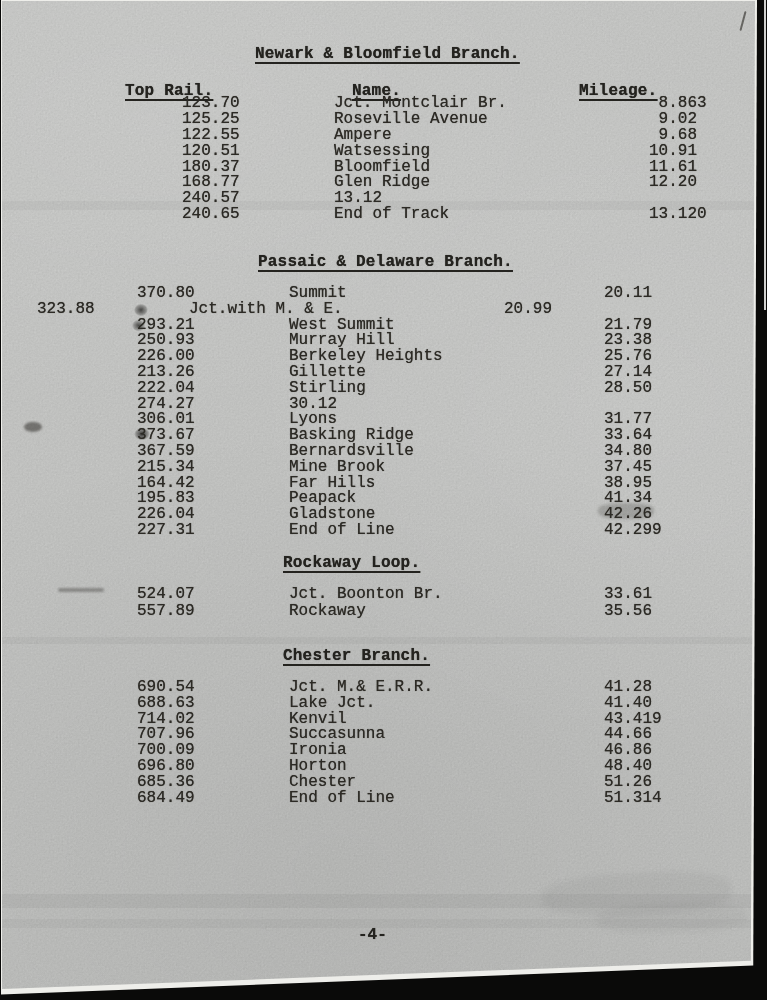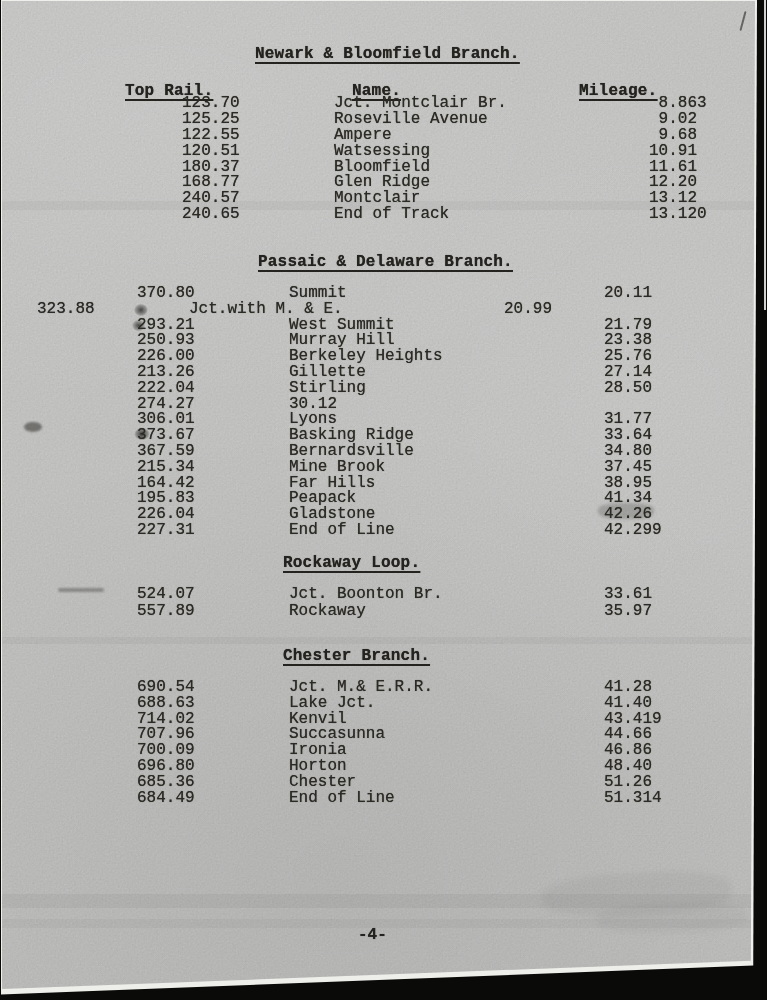--- a/index.html
+++ b/index.html
@@ -119,21 +119,20 @@
   </div>
 
   <div class="row" style="line-height: 15.9px; height: 15.9px;">
     <div class="c-toprail">168.77</div>
     <div class="c-name">Glen Ridge</div>
     <div class="c-mileage"><span class="m-int">12</span><span class="m-dot">.</span><span class="m-frac">20</span></div>
   </div>
 
   <div class="row" style="line-height: 15.9px; height: 15.9px;">
     <div class="c-toprail">240.57</div>
-    <div class="c-name">Montclair</div>
     <div class="c-mileage"><span class="m-int">13</span><span class="m-dot">.</span><span class="m-frac">12</span></div>
   </div>
 
   <div class="row" style="line-height: 15.9px; height: 15.9px;">
     <div class="c-toprail">240.65</div>
     <div class="c-name">End of Track</div>
     <div class="c-mileage"><span class="m-int">13</span><span class="m-dot">.</span><span class="m-frac">120</span></div>
   </div>
 </div>
   </div>
@@ -243,21 +242,21 @@
     <div class="sec-rows" style="top: 585px;">
   <div class="row" style="line-height: 17.4px; height: 17.4px;">
     <div class="c-toprail">524.07</div>
     <div class="c-name">Jct. Boonton Br.</div>
     <div class="c-mileage"><span class="m-int">33</span><span class="m-dot">.</span><span class="m-frac">61</span></div>
   </div>
 
   <div class="row" style="line-height: 17.4px; height: 17.4px;">
     <div class="c-toprail">557.89</div>
     <div class="c-name">Rockaway</div>
-    <div class="c-mileage"><span class="m-int">35</span><span class="m-dot">.</span><span class="m-frac">97</span></div>
+    <div class="c-mileage"><span class="m-int">35</span><span class="m-dot">.</span><span class="m-frac">56</span></div>
   </div>
 
 </div>
   </div>
 
   <div class="sec">
     <div class="sec-title" style="left: 281px; top: 646px;">Chester Branch.</div>
     <div class="sec-rows" style="top: 679px;">
   <div class="row" style="line-height: 15.8px; height: 15.8px;">
     <div class="c-toprail">690.54</div>

